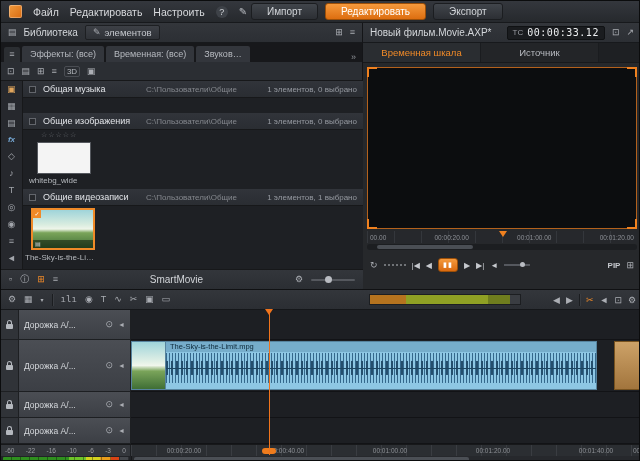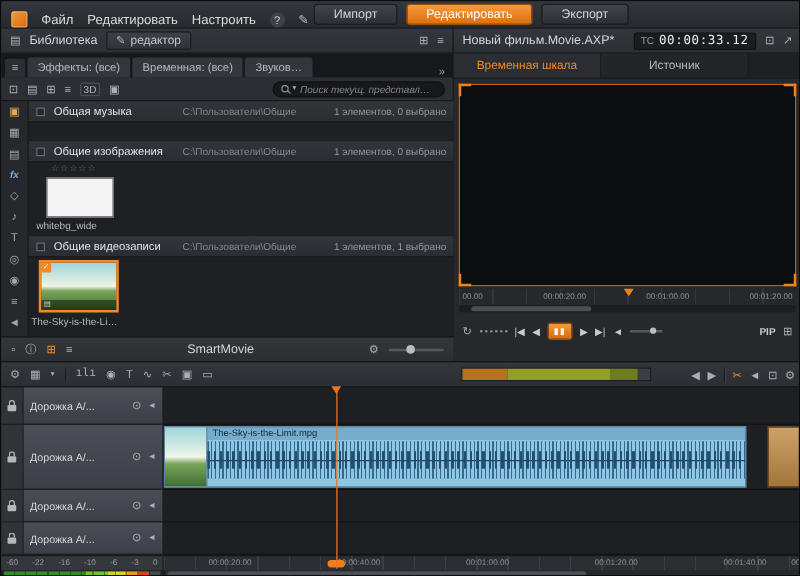--- a/index.html
+++ b/index.html
@@ -3,21 +3,21 @@
 <meta charset="utf-8">
 <style>
   *{box-sizing:border-box;margin:0;padding:0}
   html,body{background:#131416}
   body{font-family:"Liberation Sans",sans-serif}
   #app{position:relative;width:640px;height:461px;background:#2b2e33;color:#c9ccd1;font-size:10px;overflow:hidden;border:1px solid #0b0c0d}
   .icon{display:inline-block;line-height:1;color:#abaeb4;font-size:9px}
   .sep-v{width:1px;height:12px;background:#1b1d20;box-shadow:1px 0 0 #3a3d42}
 
   
-  .menubar{position:absolute;left:0;top:0;width:640px;height:22px;background:linear-gradient(#34373d,#26292d);display:flex;align-items:flex-end;gap:11px;padding:0 8px;border-bottom:1px solid #17191c}
+  .menubar{position:absolute;left:0;top:0;width:640px;height:22px;background:linear-gradient(#34373d,#26292d);display:flex;align-items:center;gap:11px;padding:0 8px;border-bottom:1px solid #17191c}
   .app-icon{width:13px;height:13px;border-radius:2px;background:linear-gradient(135deg,#f09b3e,#d86a10);box-shadow:inset 0 0 0 1px rgba(255,255,255,.3)}
   .menu-item{font-size:10.5px;color:#d7d9dc}
   .help-badge{width:12px;height:12px;border-radius:50%;background:#3e4248;color:#cfd2d6;font-size:9px;display:flex;align-items:center;justify-content:center}
   .mb-icon{font-size:10px;color:#b9bcc1}
   .modes{position:absolute;left:250px;top:2px;display:flex;gap:7px}
   .mode-btn{height:17px;padding:0 15px;border-radius:3px;border:1px solid #1b1d20;background:linear-gradient(#41454b,#2c2f34);color:#d2d5d9;font-size:10px;font-family:inherit;display:flex;align-items:center;cursor:default}
   .mode-btn.active{background:linear-gradient(#f59a3d,#dd6e10);border-color:#9c4f08;color:#fff}
 
   
   .subhdr{position:absolute;top:22px;height:20px;background:linear-gradient(#33363b,#2c2f34);border-bottom:1px solid #17191c;display:flex;align-items:center;gap:7px;padding:0 7px}
@@ -148,21 +148,21 @@
       <button class="mode-btn active">Редактировать</button>
       <button class="mode-btn">Экспорт</button>
     </div>
   </div>
 
   <div class="subhdr left">
     <span class="icon">▤</span>
     <span class="subhdr-title">Библиотека</span>
     <div class="editor-toggle">
       <span class="icon">✎</span>
-      <span>редактор</span>
+      <span>элементов</span>
     </div>
     <span class="spacer"></span>
     <span class="icon">⊞</span>
     <span class="icon">≡</span>
   </div>
 
   <div class="subhdr right">
     <span class="subhdr-title">Новый фильм.Movie.AXP*</span>
     <span class="spacer"></span>
     <div class="tc-box">
@@ -183,25 +183,20 @@
       <span class="lib-tab">Звуков…</span>
       <span class="lib-chevron">»</span>
     </div>
     <div class="lib-toolbar">
       <span class="icon">⊡</span>
       <span class="icon">▤</span>
       <span class="icon">⊞</span>
       <span class="icon">≡</span>
       <span class="lbl-3d">3D</span>
       <span class="icon">▣</span>
-      <div class="search-box">
-        <span class="mag"></span>
-        <span class="icon" style="font-size:6px">▾</span>
-        <input placeholder="Поиск текущ. представл…" style="">
-      </div>
     </div>
 
     <div class="lib-rail">
       <span class="rail-icon bin">▣</span>
       <span class="rail-icon">▦</span>
       <span class="rail-icon">▤</span>
       <span class="rail-icon fx">fx</span>
       <span class="rail-icon">◇</span>
       <span class="rail-icon">♪</span>
       <span class="rail-icon">T</span>

